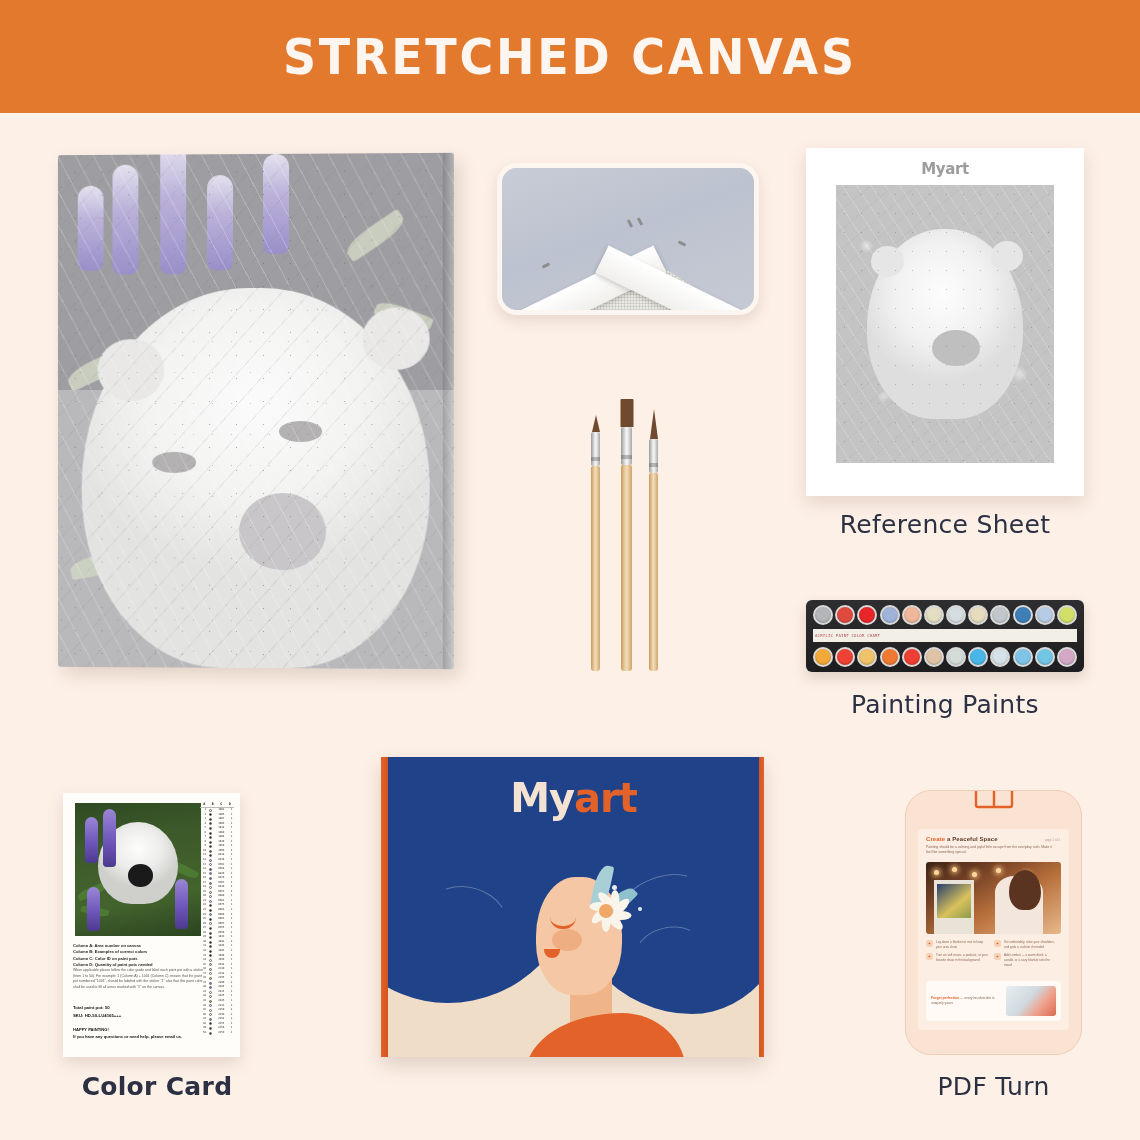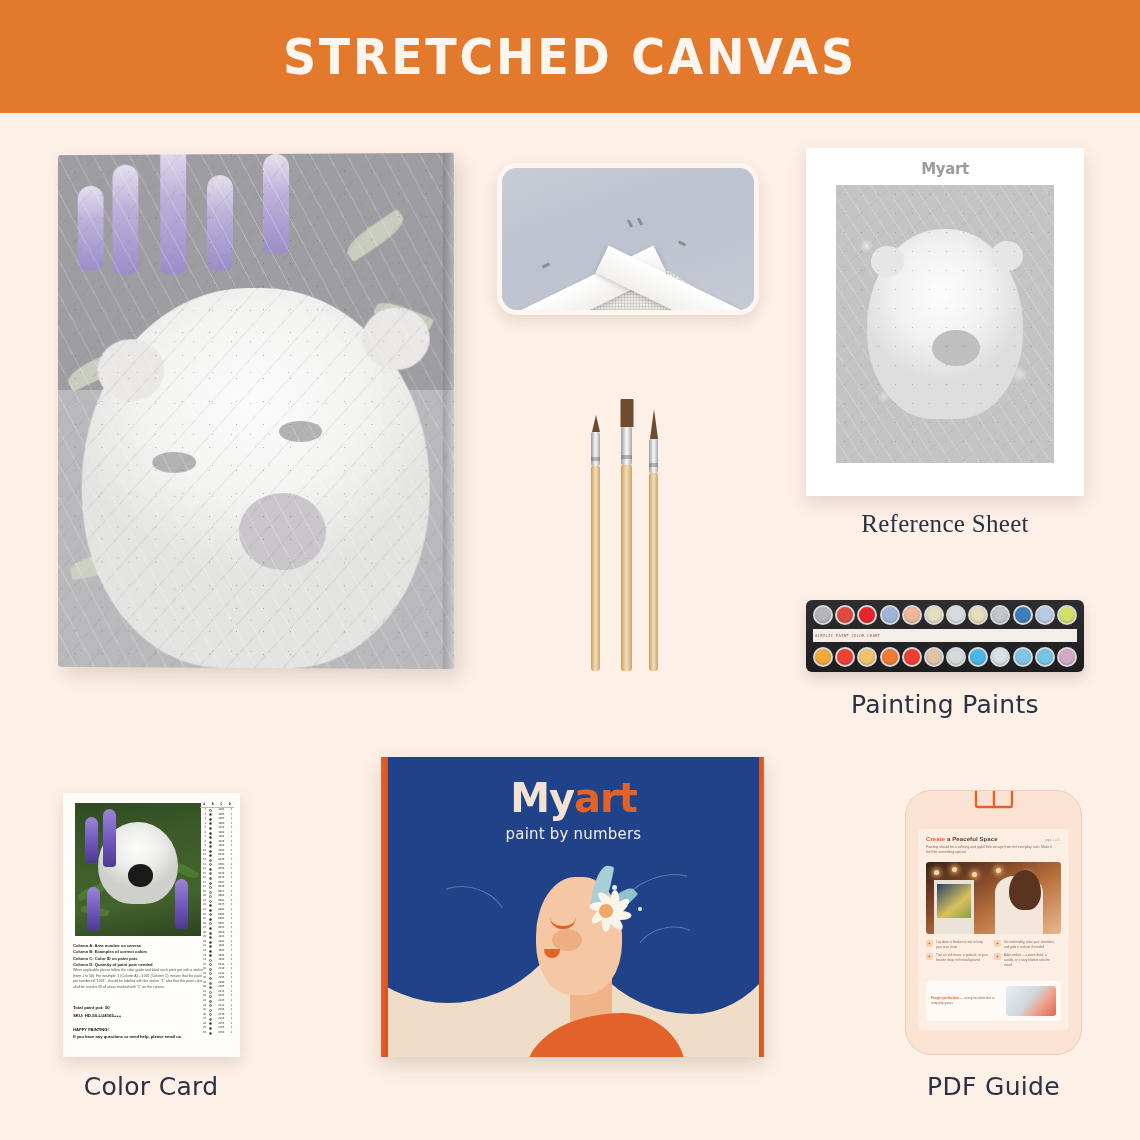--- a/index.html
+++ b/index.html
@@ -388,21 +388,21 @@
     <div class="ref-logo">Myart</div>
     <div class="ref-img">
       <div class="ref-foliage"></div>
       <div class="ref-bear"></div>
       <div class="ref-ear l"></div>
       <div class="ref-ear r"></div>
       <div class="ref-snout"></div>
       <div class="ref-dots"></div>
     </div>
   </div>
-  <div class="caption" style="left:806px; top:510px; width:278px;font-family:Liberation Serif, serif;">Reference Sheet</div>
+  <div class="caption" style="left:806px; top:510px; width:278px;">Reference Sheet</div>
 
   <div class="brushes">
     <div class="brush b1">
       <div class="handle" style="height:205px;"></div>
       <div class="ferrule" style="bottom:205px;"></div>
       <div class="band" style="bottom:210px;"></div>
       <div class="tip" style="bottom:239px; width:0; height:0;
            border-left:4px solid transparent; border-right:4px solid transparent;
            border-bottom:17px solid #6f4a2e;"></div>
     </div>
@@ -887,21 +887,21 @@
     <div class="cc-body">When applicable please follow the color guide and label each paint pot with a sticker (from 1 to 50). For example: 1 (Column A) + 1001 (Column C), means that the paint pot numbered "1001", should be labeled with the sticker "1" also that this paint color shall be used to fill all areas marked with "1" on the canvas.</div>
     <div class="cc-total">
       <div>Total paint pot: 50</div>
       <div>SKU: HD-50-LU4165+++</div>
     </div>
     <div class="cc-happy">
       <div>HAPPY PAINTING!</div>
       <div>If you have any questions or need help, please email us.</div>
     </div>
   </div>
-  <div class="caption" style="left:40px; top:1072px; width:222px;">Color Card</div>
+  <div class="caption" style="left:46px; top:1072px; width:222px;font-weight:bold;">Color Card</div>
 
   <div class="box">
     <div class="box-inner">
       <div class="box-sand"></div>
       <div class="hair hair-l"></div>
       <div class="hair hair-r"></div>
       <div class="swirl" style="left:40px;  top:130px; width:80px;  height:60px; transform:rotate(18deg);"></div>
       <div class="swirl" style="left:224px; top:120px; width:100px; height:70px; transform:rotate(-24deg);"></div>
       <div class="swirl" style="left:246px; top:170px; width:70px;  height:52px; transform:rotate(-14deg);"></div>
       <div class="dotw" style="left:224px; top:128px; width:5px; height:5px;"></div>
@@ -923,21 +923,20 @@
         <div class="petal" style="transform:rotate(180deg) translateX(-50%);"></div>
         <div class="petal" style="transform:rotate(225deg) translateX(-50%);"></div>
         <div class="petal" style="transform:rotate(270deg) translateX(-50%);"></div>
         <div class="petal" style="transform:rotate(315deg) translateX(-50%);"></div>
         <div class="daisy-core"></div>
       </div>
       <div class="shoulder"></div>
       <div class="box-logo">
         <span class="my">My</span><span class="art">art</span>
       </div>
-      <div class="box-tag">paint by numbers</div>
     </div>
     <div class="box-edge-l"></div>
     <div class="box-edge-r"></div>
   </div>
 
   <div class="pdf">
     <div class="gift">
       <svg width="56" height="56" viewBox="0 0 56 56" fill="none" stroke="#e2622a" stroke-width="2.4">
         <rect x="10" y="24" width="36" height="22" rx="2"></rect>
         <rect x="7" y="17" width="42" height="8" rx="2"></rect>
@@ -984,15 +983,15 @@
           </div>
         </div>
       <div class="pdf-cta">
         <div class="pdf-cta-text">
           <b>Forget perfection</b><span> — every brushstroke is uniquely yours</span>
         </div>
         <div class="pdf-cta-img"></div>
       </div>
     </div>
   </div>
-  <div class="caption" style="left:880px; top:1072px; width:227px;">PDF Guide</div>
+  <div class="caption" style="left:880px; top:1072px; width:227px;">PDF Turn</div>
 
 </div>
 
 </body></html>

